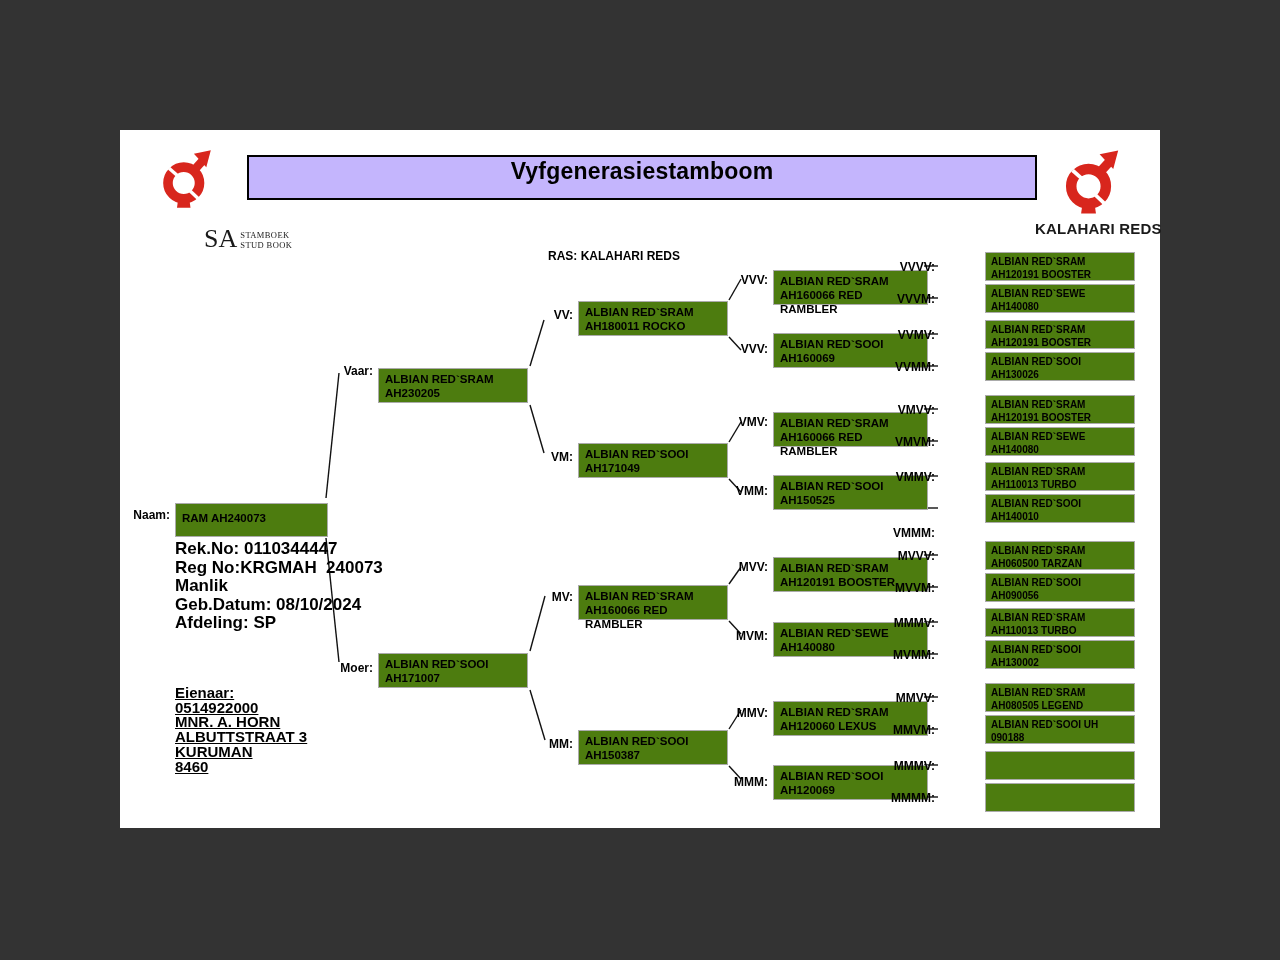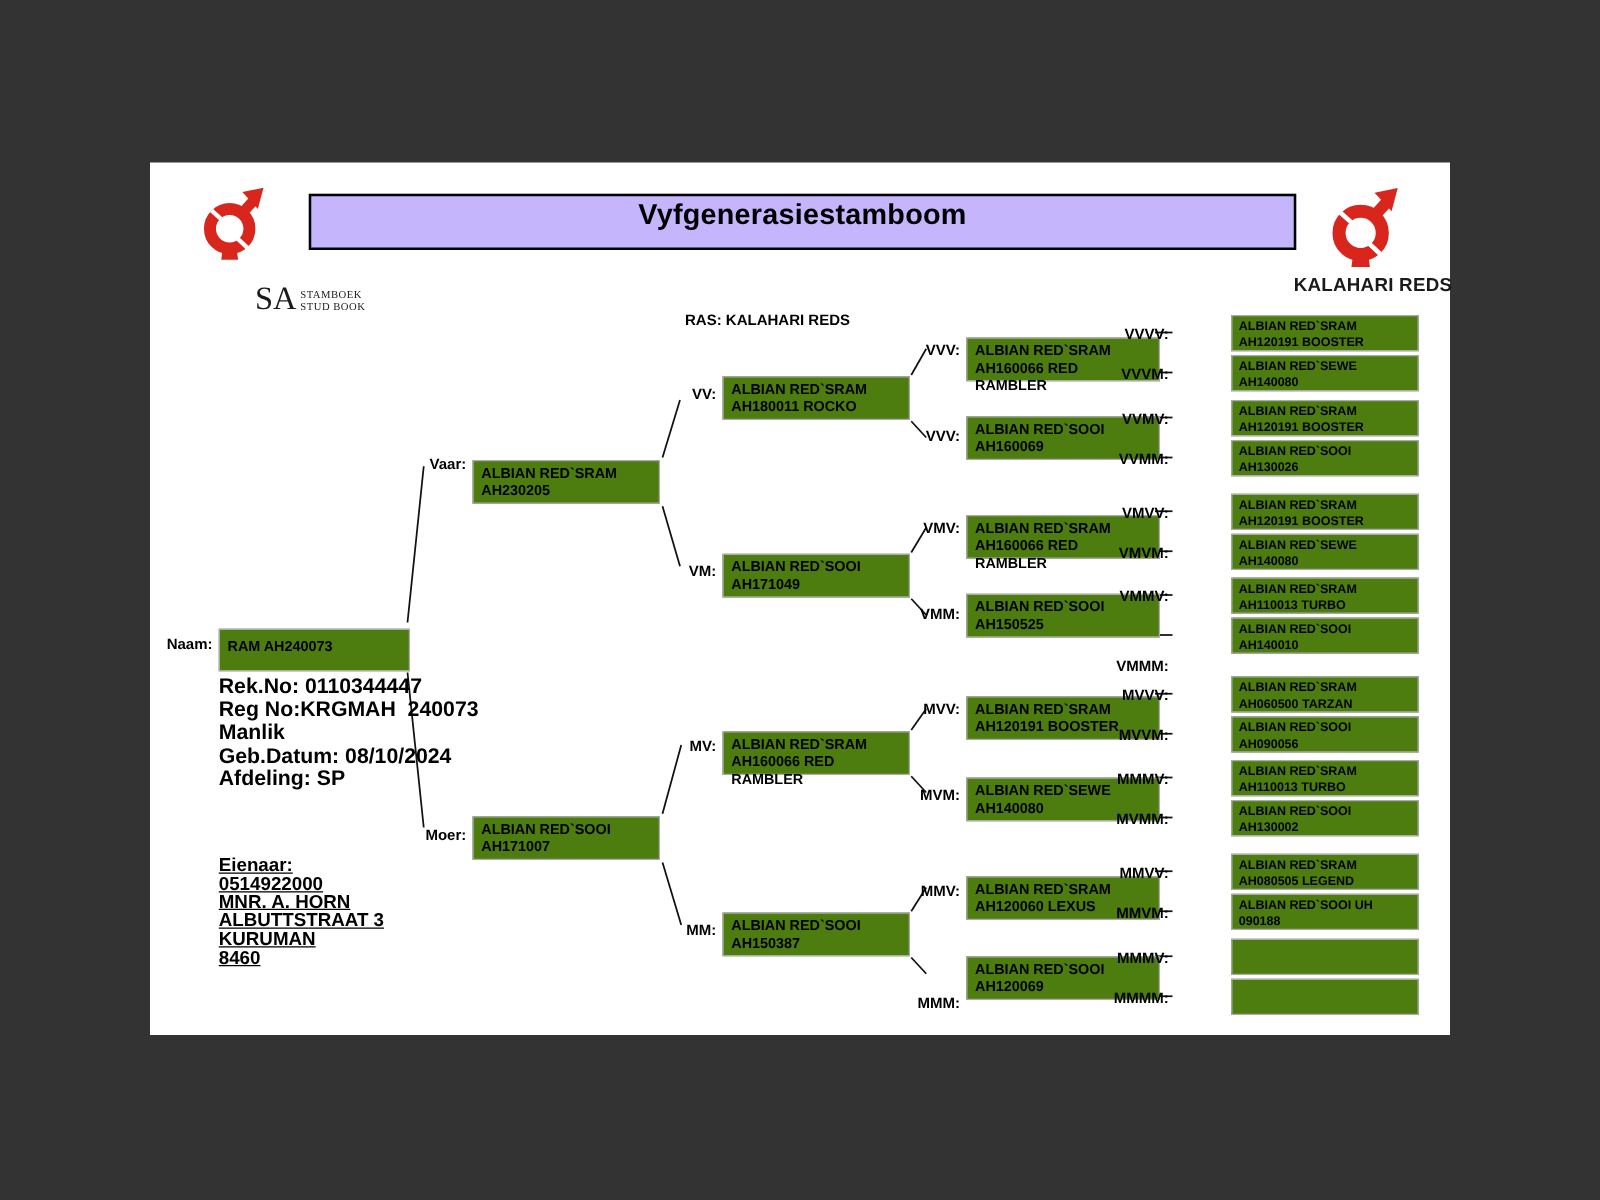--- a/index.html
+++ b/index.html
@@ -195,21 +195,21 @@
 AH120191 BOOSTER</div>
 
   <div class="plabel" style="left:588px;top:499px;width:60px;">MVM:</div>
   <div class="pbox" style="left:653px;top:492px;width:155px;height:35px;">ALBIAN RED`SEWE
 AH140080</div>
 
   <div class="plabel" style="left:588px;top:576px;width:60px;">MMV:</div>
   <div class="pbox" style="left:653px;top:571px;width:155px;height:35px;">ALBIAN RED`SRAM
 AH120060 LEXUS</div>
 
-  <div class="plabel" style="left:588px;top:645px;width:60px;margin-top:20px;">MMM:</div>
+  <div class="plabel" style="left:588px;top:645px;width:60px;">MMM:</div>
   <div class="pbox" style="left:653px;top:635px;width:155px;height:35px;">ALBIAN RED`SOOI
 AH120069</div>
 
   <div class="plabel" style="left:760px;top:130px;width:55px;">VVVV:</div>
   <div class="pbox g5" style="left:865px;top:122px;width:150px;height:29px;">ALBIAN RED`SRAM
 AH120191 BOOSTER</div>
 
   <div class="plabel" style="left:760px;top:162px;width:55px;">VVVM:</div>
   <div class="pbox g5" style="left:865px;top:154px;width:150px;height:29px;">ALBIAN RED`SEWE
 AH140080</div>

